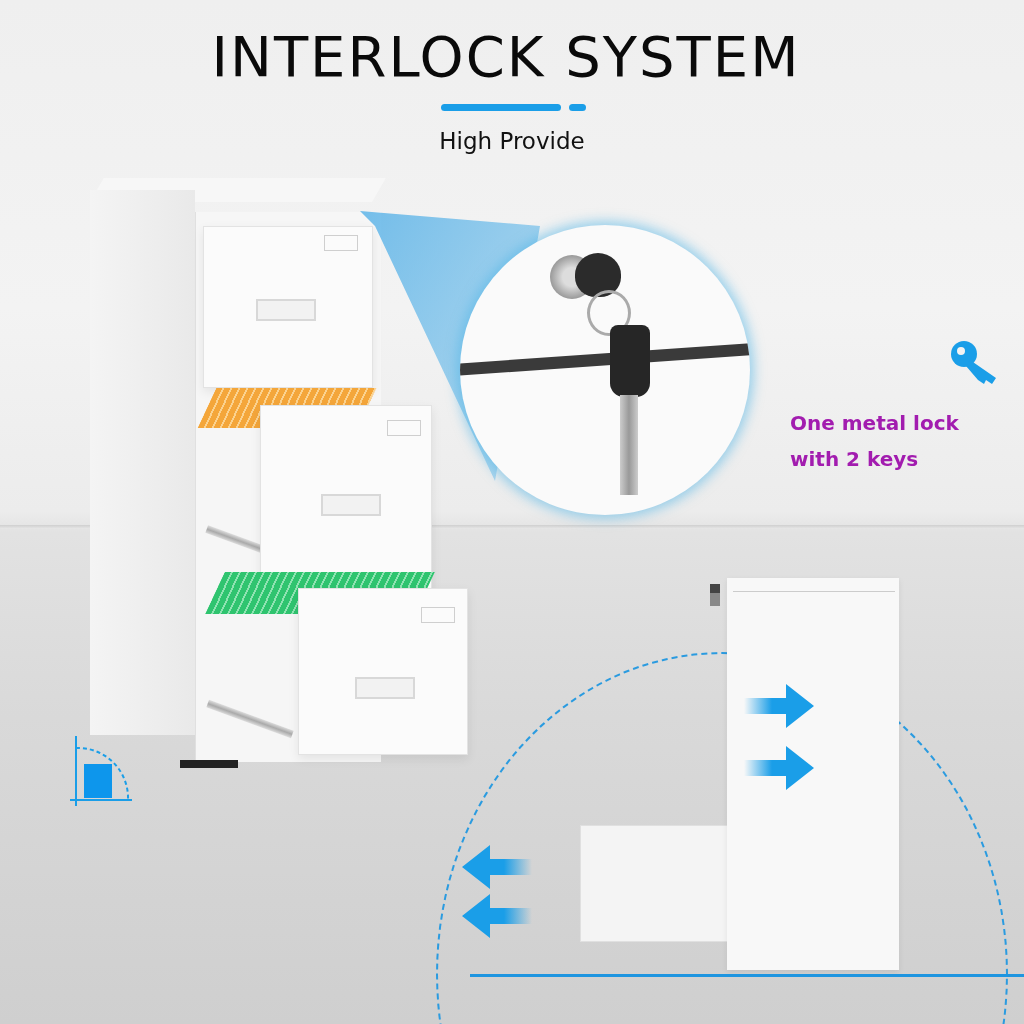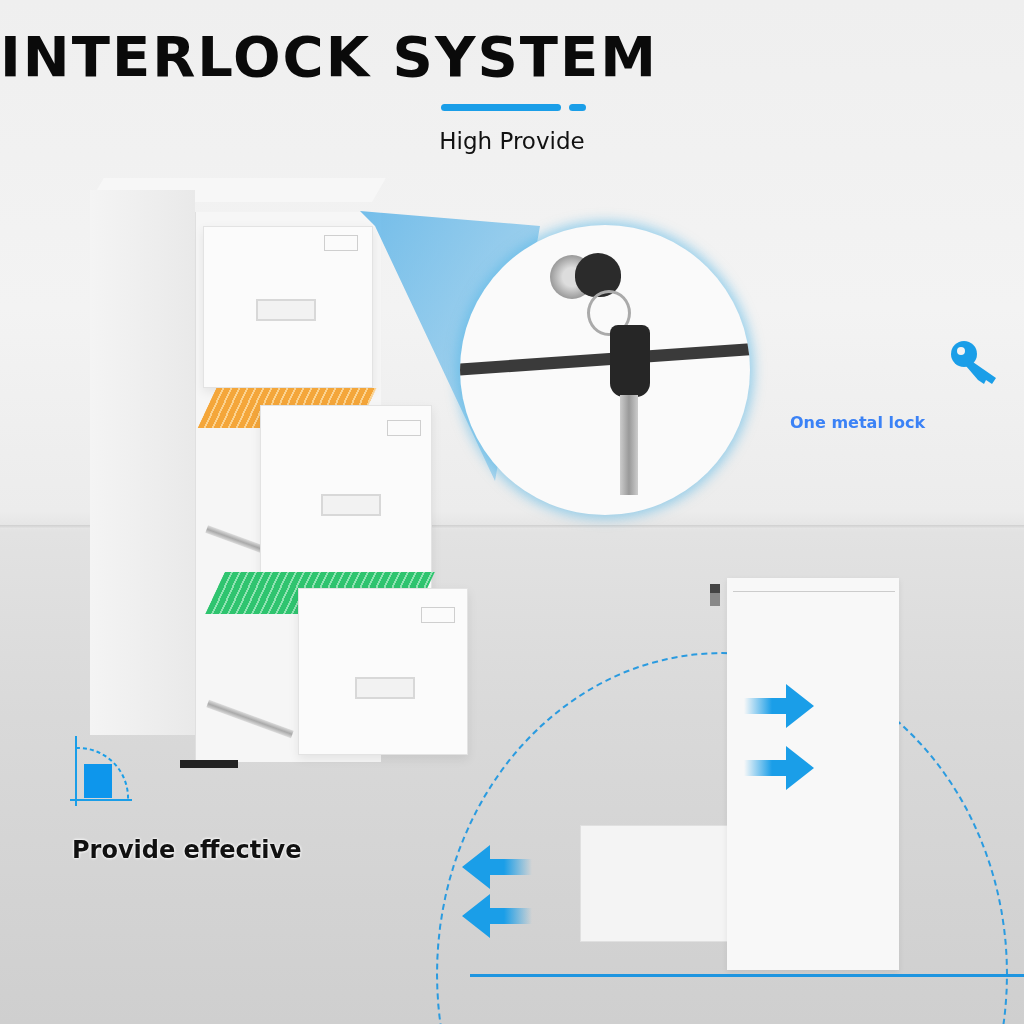--- a/index.html
+++ b/index.html
@@ -1,24 +1,24 @@
 <!DOCTYPE html>
 <html><head>
 <meta charset="utf-8">
 <style>
   html,body{margin:0;padding:0;}
   body{width:1024px;height:1024px;overflow:hidden;position:relative;
     background:linear-gradient(180deg,#efefef 0%,#f3f3f3 30%,#ececec 50%,#e2e2e2 52%,#d9d9d9 70%,#cfcfcf 100%);
     font-family:"DejaVu Sans","Liberation Sans",sans-serif;}
   .wall-line{position:absolute;left:0;right:0;top:525px;height:4px;background:linear-gradient(180deg,#cfcfcf,#e8e8e8);}
-  .title{position:absolute;left:0;right:12px;top:24px;font-weight:bold;font-size:56px;letter-spacing:2px;color:#0a0a0a;}
+  .title{position:absolute;left:0;right:12px;top:24px;text-align:center;font-weight:normal;font-size:56px;letter-spacing:2px;color:#0a0a0a;}
   .bar1{position:absolute;left:441px;top:104px;width:120px;height:7px;border-radius:4px;}
   .bar2{position:absolute;left:569px;top:104px;width:17px;height:7px;border-radius:4px;}
   .subtitle{position:absolute;left:0;right:0;top:128px;text-align:center;font-size:23px;color:#111;}
-  .callout-right{position:absolute;left:790px;top:405px;font-size:16px;font-weight:bold;color:#3b82f6;line-height:36px;}
+  .callout-right{position:absolute;left:790px;top:405px;font-size:20px;font-weight:bold;color:#a21caf;line-height:36px;}
   .callout-left{position:absolute;left:72px;top:826px;font-size:24px;font-weight:bold;color:#111;line-height:48px;
     text-shadow:0 0 3px #fff,0 0 3px #fff;}
   
   .cab-side{position:absolute;left:90px;top:190px;width:105px;height:545px;background:linear-gradient(90deg,#f4f4f4,#e9e9e9);}
   .cab-top{position:absolute;left:90px;top:178px;width:282px;height:24px;background:#f7f7f7;transform:skewX(-30deg);transform-origin:left bottom;}
   .cab-front{position:absolute;left:195px;top:212px;width:185px;height:550px;background:#f6f6f6;border-left:1px solid #e0e0e0;}
   .drawer{position:absolute;background:#fbfbfb;border:1px solid #e3e3e3;box-shadow:0 4px 10px rgba(0,0,0,.08);}
   .handle{position:absolute;width:56px;height:18px;border:2px solid #d8d8d8;background:#f2f2f2;}
   .label-holder{position:absolute;width:32px;height:14px;border:1px solid #cfcfcf;}
   .files{position:absolute;background:repeating-linear-gradient(90deg,var(--c1) 0 6px,var(--c2) 6px 8px);}
@@ -95,30 +95,30 @@
   <div class="blade"></div>
 </div>
 
 <svg class="key-icon" viewBox="0 0 54 48">
   <circle cx="16" cy="16" r="13" fill="#1a9ee8"></circle>
   <circle cx="13" cy="13" r="4" fill="#f3f3f3"></circle>
   <path d="M22 22 L48 40 L44 46 L38 42 L36 46 L30 42 L18 28 Z" fill="#1a9ee8"></path>
 </svg>
 <div class="callout-right">
   <div>One metal lock</div>
+  <div>with 2 keys</div>
 </div>
 
 <svg class="cov-icon" viewBox="0 0 70 72">
   <line x1="6" y1="0" x2="6" y2="70" stroke="#1a9ee8" stroke-width="2"></line>
   <line x1="0" y1="64" x2="62" y2="64" stroke="#1a9ee8" stroke-width="2"></line>
   <path d="M6 12 A50 50 0 0 1 58 64" fill="none" stroke="#1a9ee8" stroke-width="2" stroke-dasharray="4 3"></path>
   <rect x="14" y="28" width="28" height="34" fill="#0d96ec"></rect>
 </svg>
 <div class="callout-left">
-  <div>Provide effective</div>
 </div>
 
 <div class="arc"></div>
 <div class="open-drawer"></div>
 <div class="panel"></div>
 <div class="panel-line"></div>
 <div class="mini-lock"></div>
 <div class="floor"></div>
 
 <svg class="arrow" style="left:744px;top:684px;" viewBox="0 0 70 44">

